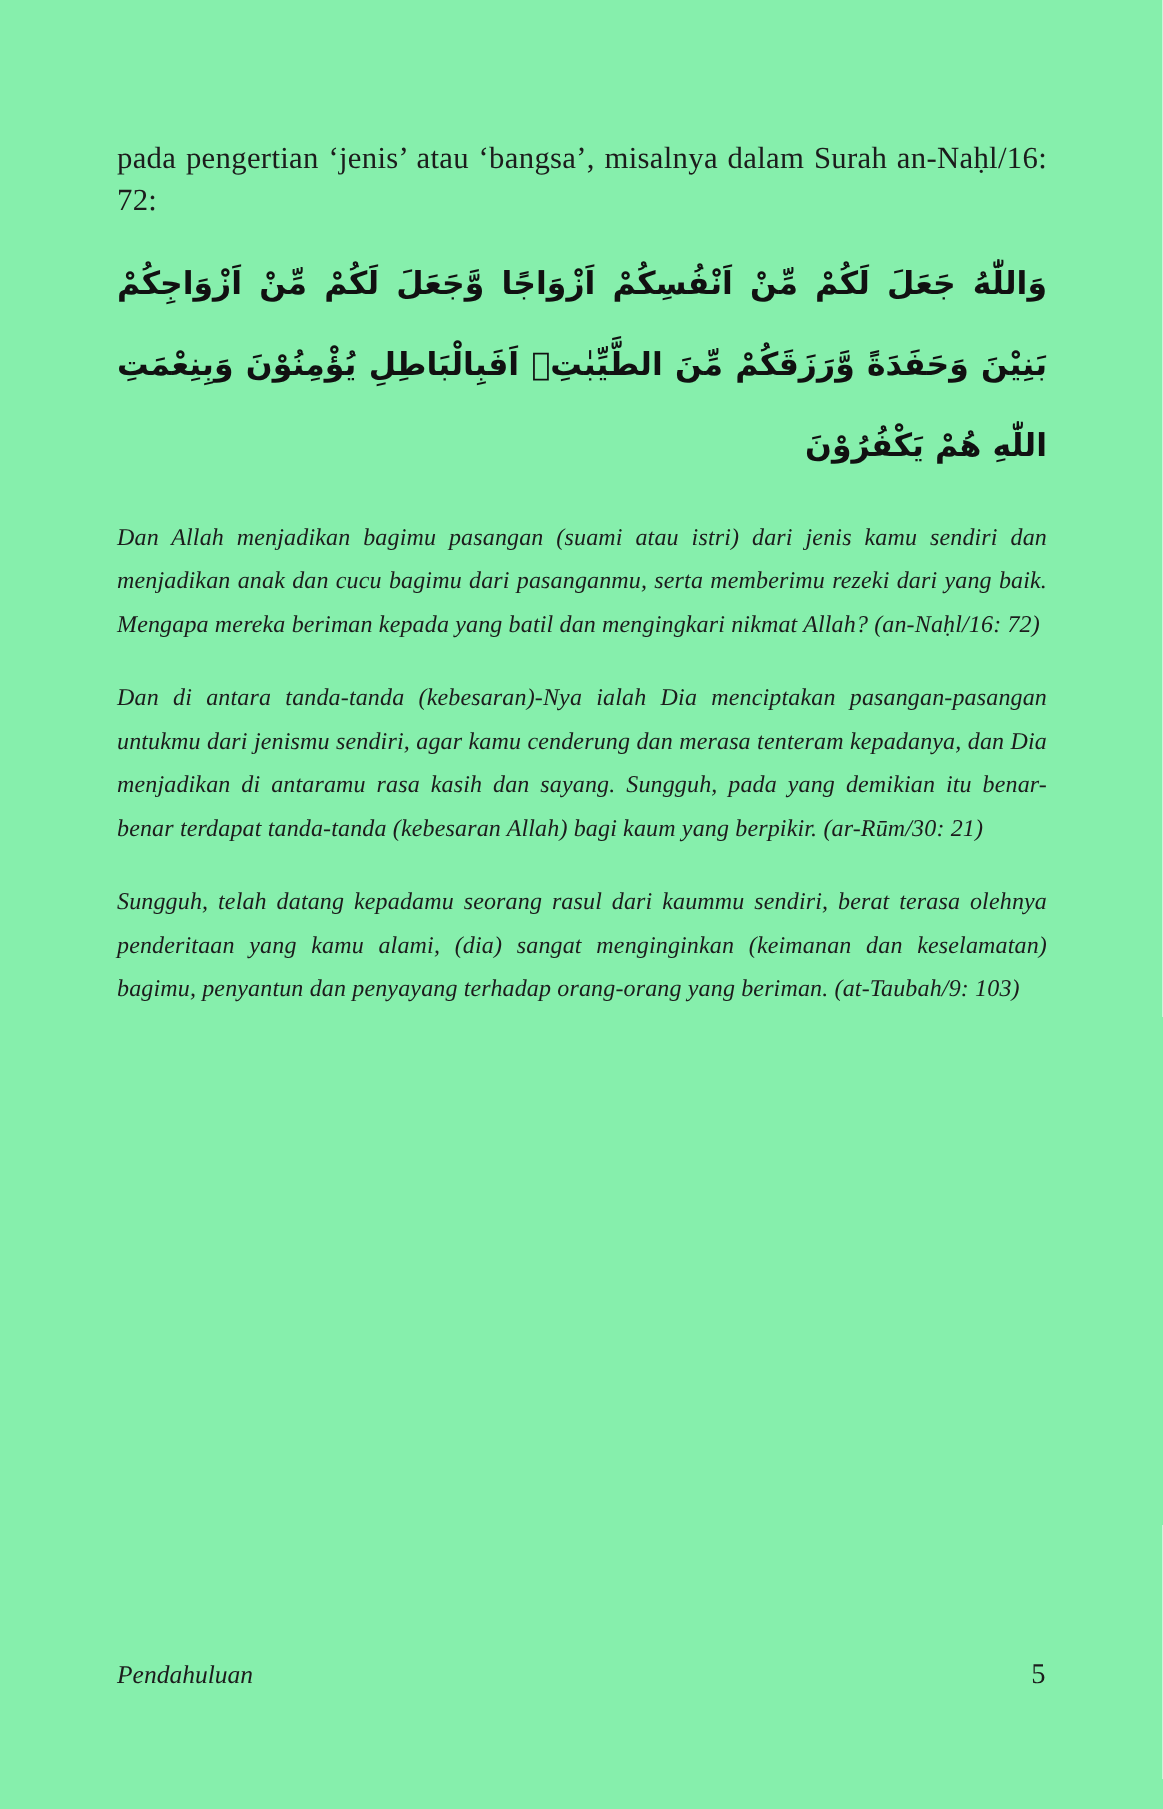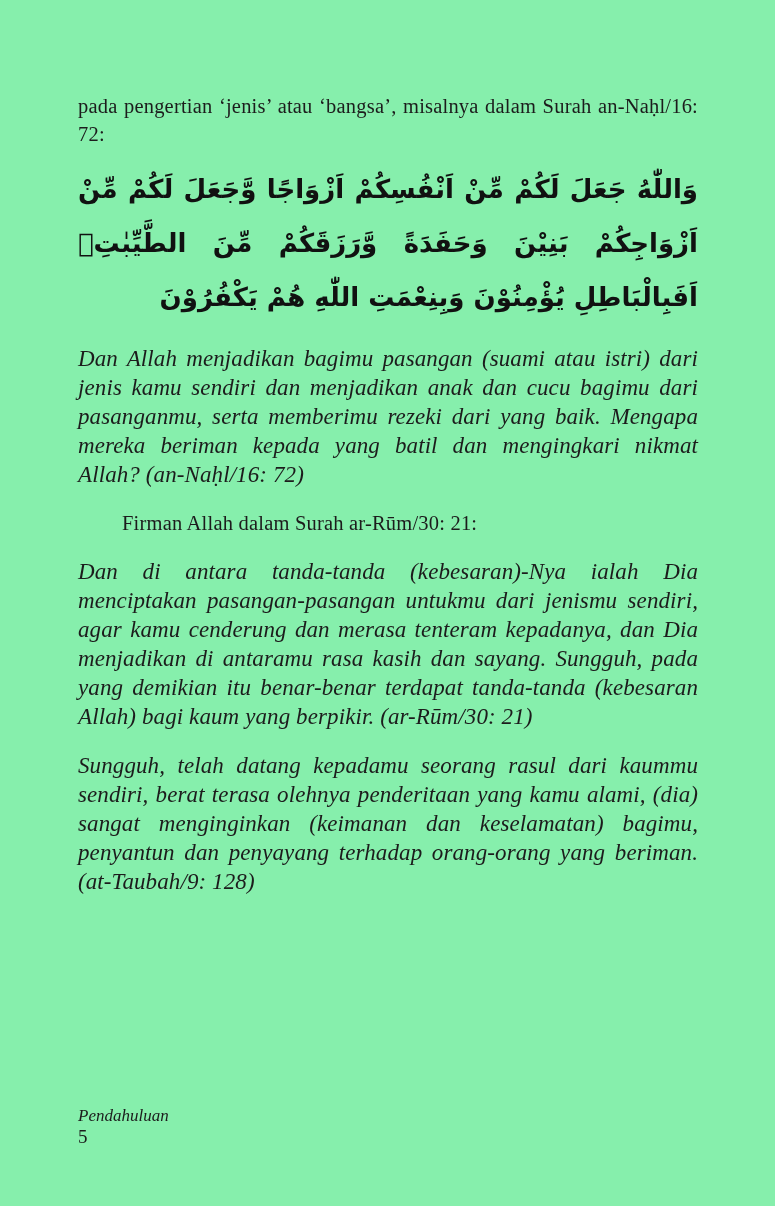--- a/index.html
+++ b/index.html
@@ -37,43 +37,42 @@
   .indented {
     text-indent: 44px;
     text-align: left;
   }
   .arabic {
     margin: 14px 0 0 0;
     direction: rtl;
     unicode-bidi: isolate;
     font-family: "DejaVu Sans", sans-serif;
     font-weight: bold;
-    font-size: 26px;
+    font-size: 21px;
     line-height: 54px;
     text-align: justify;
     text-align-last: right;
     color: #111111;
   }
   .translation {
     margin: 20px 0 0 0;
     font-style: italic;
-    font-size: 23px;
+    font-size: 16px;
     line-height: 29px;
     text-align: justify;
     letter-spacing: 0.1px;
   }
   .footer {
     position: absolute;
     top: 1106px;
     left: 78px;
     right: 78px;
     display: flex;
     justify-content: space-between;
     align-items: baseline;
-    flex-direction: column;
   }
   .running-head {
     font-style: italic;
     font-size: 17px;
   }
   .page-number {
     font-size: 19px;
   }
 </style>
 </head>
@@ -81,27 +80,26 @@
 
 <div class="page">
   <div class="content">
 
     <p class="body-text">pada pengertian ‘jenis’ atau ‘bangsa’, misalnya dalam Surah an-Naḥl/16: 72:</p>
 
     <p class="arabic" dir="rtl" lang="ar">وَاللّٰهُ جَعَلَ لَكُمْ مِّنْ اَنْفُسِكُمْ اَزْوَاجًا وَّجَعَلَ لَكُمْ مِّنْ اَزْوَاجِكُمْ بَنِيْنَ وَحَفَدَةً وَّرَزَقَكُمْ مِّنَ الطَّيِّبٰتِۗ اَفَبِالْبَاطِلِ يُؤْمِنُوْنَ وَبِنِعْمَتِ اللّٰهِ هُمْ يَكْفُرُوْنَ</p>
 
     <p class="translation">Dan Allah menjadikan bagimu pasangan (suami atau istri) dari jenis kamu sendiri dan menjadikan anak dan cucu bagimu dari pasanganmu, serta memberimu rezeki dari yang baik. Mengapa mereka beriman kepada yang batil dan mengingkari nikmat Allah? (an-Naḥl/16: 72)</p>
 
-    <p class="body-text spaced indented">Firman Allah dalam Surah ar-Rūm/30: 21:</p>
 
 
     <p class="translation">Dan di antara tanda-tanda (kebesaran)-Nya ialah Dia menciptakan pasangan-pasangan untukmu dari jenismu sendiri, agar kamu cenderung dan merasa tenteram kepadanya, dan Dia menjadikan di antaramu rasa kasih dan sayang. Sungguh, pada yang demikian itu benar-benar terdapat tanda-tanda (kebesaran Allah) bagi kaum yang berpikir. (ar-Rūm/30: 21)</p>
 
 
-    <p class="translation">Sungguh, telah datang kepadamu seorang rasul dari kaummu sendiri, berat terasa olehnya penderitaan yang kamu alami, (dia) sangat menginginkan (keimanan dan keselamatan) bagimu, penyantun dan penyayang terhadap orang-orang yang beriman. (at-Taubah/9: 128)</p>
+    <p class="translation">Sungguh, telah datang kepadamu seorang rasul dari kaummu sendiri, berat terasa olehnya penderitaan yang kamu alami, (dia) sangat menginginkan (keimanan dan keselamatan) bagimu, penyantun dan penyayang terhadap orang-orang yang beriman. (at-Taubah/9: 103)</p>
 
   </div>
 
   <div class="footer">
     <span class="running-head">Pendahuluan</span>
     <span class="page-number">5</span>
   </div>
 </div>
 
 </body></html>

